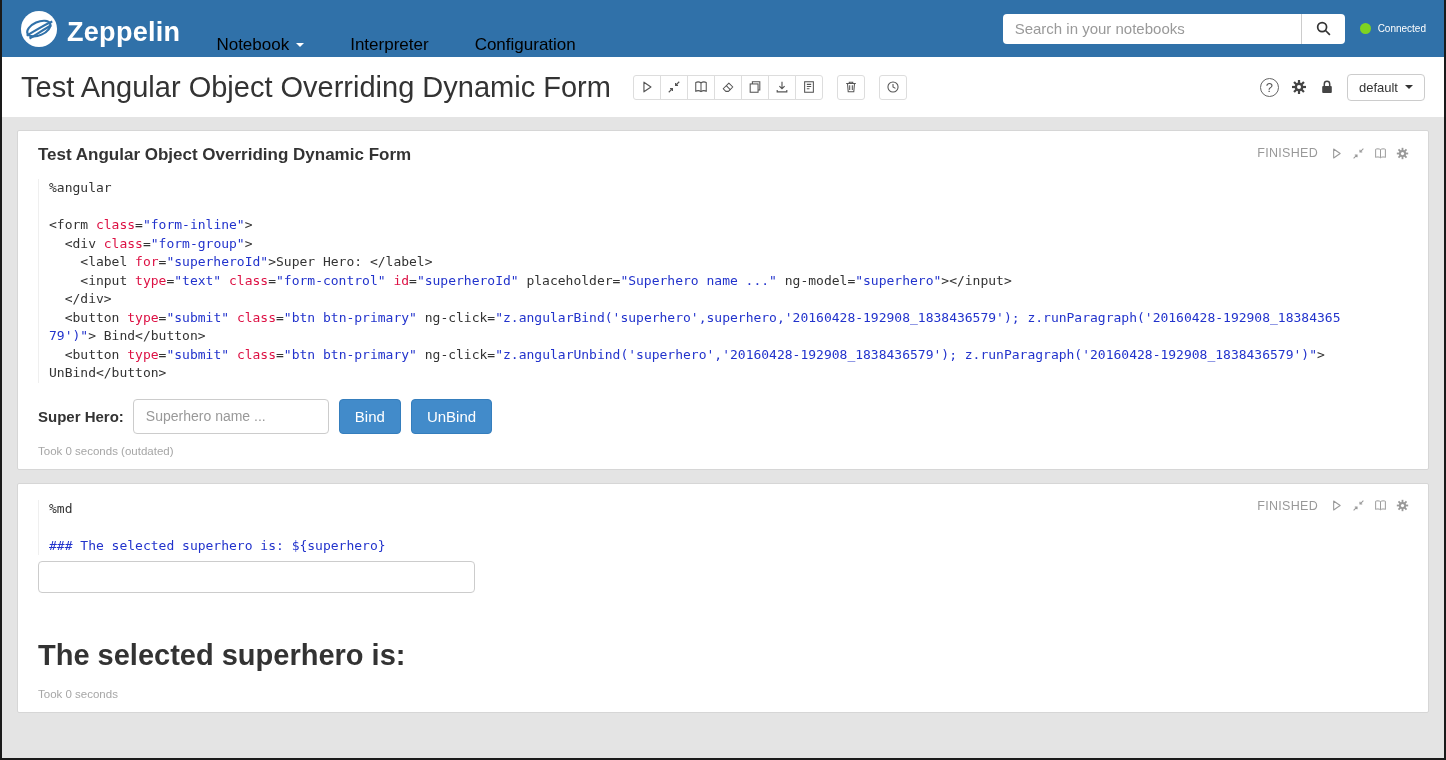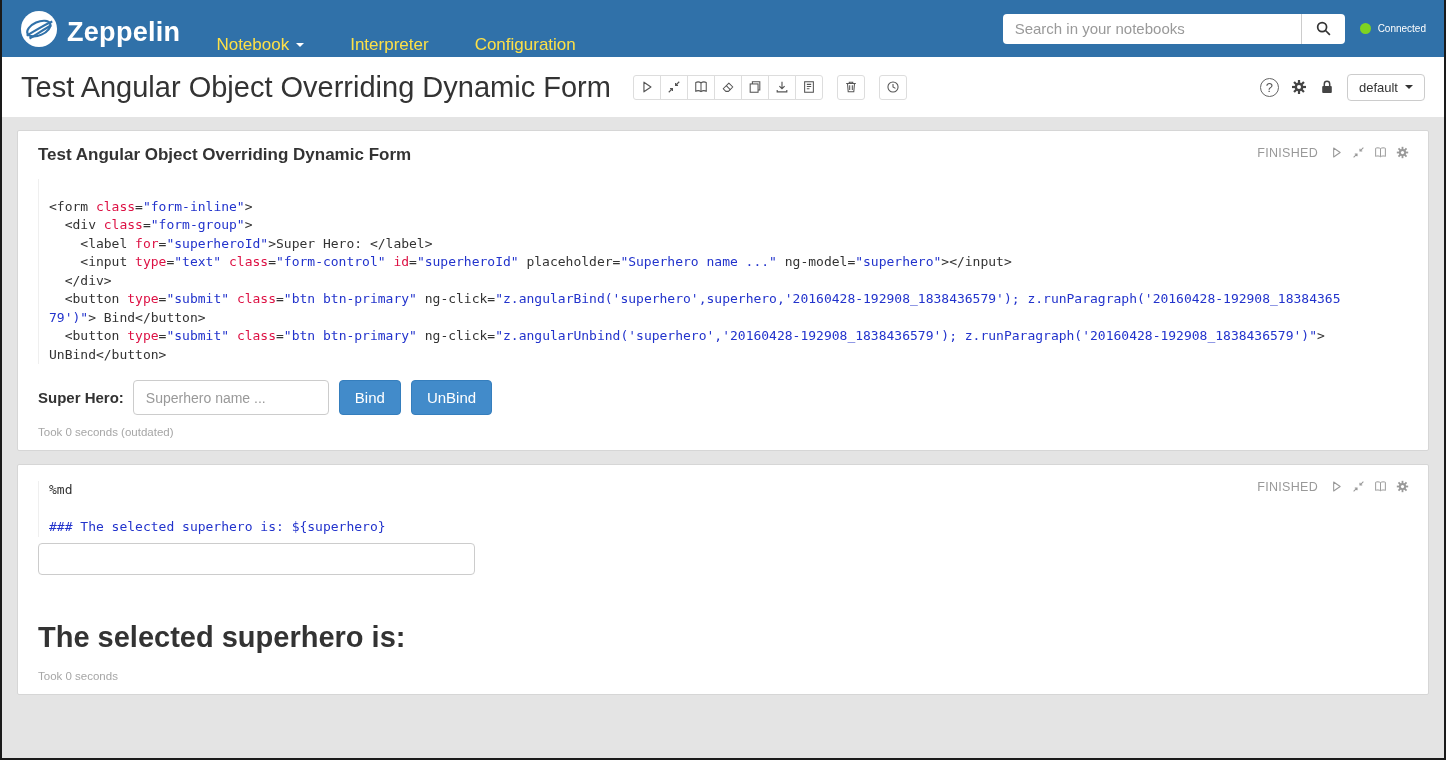--- a/index.html
+++ b/index.html
@@ -5,21 +5,21 @@
   * { box-sizing: border-box; margin: 0; padding: 0; }
   html,body { width: 1446px; height: 760px; overflow: hidden; }
   body { font-family: "Liberation Sans", sans-serif; background: #e4e4e4; }
   .screen { width: 1446px; height: 760px; border-left: 2px solid #1a1a1a; border-right: 2px solid #1a1a1a; border-bottom: 2px solid #1a1a1a; }
 
   
   .navbar { height: 57px; background: #3071a9; display: flex; align-items: center; padding: 0 18px; }
   .brand { display: flex; align-items: flex-end; gap: 9px; cursor: pointer; }
   .brand-text { color: #fff; font-size: 27px; font-weight: bold; letter-spacing: 0.3px; }
   .nav-menu { display: flex; margin-left: 36px; gap: 46px; }
-  .nav-item { color: #fde047; font-size: 17px; cursor: pointer; display: flex; align-items: center; margin-top: 32px; }
+  .nav-item { color: #000000; font-size: 17px; cursor: pointer; display: flex; align-items: center; margin-top: 32px; }
   .caret-w { display:inline-block; width:0; height:0; border-left:4px solid transparent; border-right:4px solid transparent; border-top:4px solid #fff; margin-left:7px; }
   .search-group { margin-left: auto; display: flex; height: 30px; }
   .search-group input { width: 298px; border: none; border-radius: 4px 0 0 4px; padding: 0 12px; font-size: 15px; color:#333; outline: none; font-family:"Liberation Sans",sans-serif; }
   .search-group input::placeholder { color: #999; }
   .search-btn { width: 44px; background: #fff; border: none; border-left: 1px solid #ccc; border-radius: 0 4px 4px 0; color: #333; cursor: pointer; display:flex; align-items:center; justify-content:center; }
   .conn { display: flex; align-items: center; gap: 7px; margin-left: 15px; }
   .conn-dot { width: 11px; height: 11px; border-radius: 50%; background: #7ed321; }
   .conn-label { color: #fff; font-size: 10px; }
 
   
@@ -36,21 +36,21 @@
   .help-circle { width: 19px; height: 19px; border: 1px solid #666; border-radius: 50%; color: #555; font-size: 13px; display: flex; align-items: center; justify-content: center; cursor: pointer; }
   .hdr-ic { color: #444; cursor: pointer; display:flex; }
   .hdr-ic svg { width: 16px; height: 16px; }
   .default-btn { height: 27px; background: #fff; border: 1px solid #ccc; border-radius: 4px; padding: 0 11px; font-size: 13px; color: #333; display: flex; align-items: center; cursor: pointer; font-family:"Liberation Sans",sans-serif; }
   .caret-d { display:inline-block; width:0; height:0; border-left:4px solid transparent; border-right:4px solid transparent; border-top:4px solid #333; margin-left:7px; }
 
   
   .content { padding: 13px 15px; display: flex; flex-direction: column; gap: 13px; }
   .paragraph { background: #fff; border: 1px solid #d6d6d6; border-radius: 2px; padding: 14px 20px 12px 20px; position: relative; }
   .para-title { font-size: 17px; font-weight: bold; color: #333; }
-  .para-controls { position: absolute; top: 15px; right: 19px; display: flex; gap: 9px; color: #999; }
+  .para-controls { position: absolute; top: 15px; right: 19px; display: flex; align-items: center; gap: 9px; color: #999; }
   .para-status { font-size: 12.5px; color: #999; letter-spacing: 0.3px; margin-right: 3px; }
   .pc-ic { cursor: pointer; display: flex; color: #999; }
   .pc-ic svg { width: 13px; height: 13px; }
 
   .code { margin-top: 14px; font-family: "DejaVu Sans Mono", "Liberation Mono", monospace; font-size: 13px; line-height: 18.5px; color: #333; padding-left: 10px; border-left: 1px solid #efefef; cursor: text; }
   .code-line { white-space: pre; }
   .tk-p { color: #333; }
   .tk-a { color: #dd1144; }
   .tk-s { color: #2233cc; }
   .tk-md { color: #2233cc; }
@@ -315,20 +315,21 @@
           </span>
         <span class="pc-ic">
             <span style="display:flex">
               <svg>
                 <use href="#i-gear"></use>
               </svg>
             </span>
           </span>
       </div>
       <div class="code">
+          <div class="code-line"><span class="tk-p">%angular</span></div>
           <div class="code-line">&nbsp;</div>
           <div class="code-line"><span class="tk-p">&lt;form </span><span class="tk-a">class</span><span class="tk-p">=</span><span class="tk-s">"form-inline"</span><span class="tk-p">&gt;</span></div>
           <div class="code-line"><span class="tk-p">  &lt;div </span><span class="tk-a">class</span><span class="tk-p">=</span><span class="tk-s">"form-group"</span><span class="tk-p">&gt;</span></div>
           <div class="code-line"><span class="tk-p">    &lt;label </span><span class="tk-a">for</span><span class="tk-p">=</span><span class="tk-s">"superheroId"</span><span class="tk-p">&gt;Super Hero: &lt;/label&gt;</span></div>
           <div class="code-line"><span class="tk-p">    &lt;input </span><span class="tk-a">type</span><span class="tk-p">=</span><span class="tk-s">"text"</span><span class="tk-p"> </span><span class="tk-a">class</span><span class="tk-p">=</span><span class="tk-s">"form-control"</span><span class="tk-p"> </span><span class="tk-a">id</span><span class="tk-p">=</span><span class="tk-s">"superheroId"</span><span class="tk-p"> placeholder=</span><span class="tk-s">"Superhero name ..."</span><span class="tk-p"> ng-model=</span><span class="tk-s">"superhero"</span><span class="tk-p">&gt;&lt;/input&gt;</span></div>
           <div class="code-line"><span class="tk-p">  &lt;/div&gt;</span></div>
           <div class="code-line"><span class="tk-p">  &lt;button </span><span class="tk-a">type</span><span class="tk-p">=</span><span class="tk-s">"submit"</span><span class="tk-p"> </span><span class="tk-a">class</span><span class="tk-p">=</span><span class="tk-s">"btn btn-primary"</span><span class="tk-p"> ng-click=</span><span class="tk-s">"z.angularBind('superhero',superhero,'20160428-192908_1838436579'); z.runParagraph('20160428-192908_18384365</span></div>
           <div class="code-line"><span class="tk-s">79')"</span><span class="tk-p">&gt; Bind&lt;/button&gt;</span></div>
           <div class="code-line"><span class="tk-p">  &lt;button </span><span class="tk-a">type</span><span class="tk-p">=</span><span class="tk-s">"submit"</span><span class="tk-p"> </span><span class="tk-a">class</span><span class="tk-p">=</span><span class="tk-s">"btn btn-primary"</span><span class="tk-p"> ng-click=</span><span class="tk-s">"z.angularUnbind('superhero','20160428-192908_1838436579'); z.runParagraph('20160428-192908_1838436579')"</span><span class="tk-p">&gt;</span></div>
           <div class="code-line"><span class="tk-p">UnBind&lt;/button&gt;</span></div>

